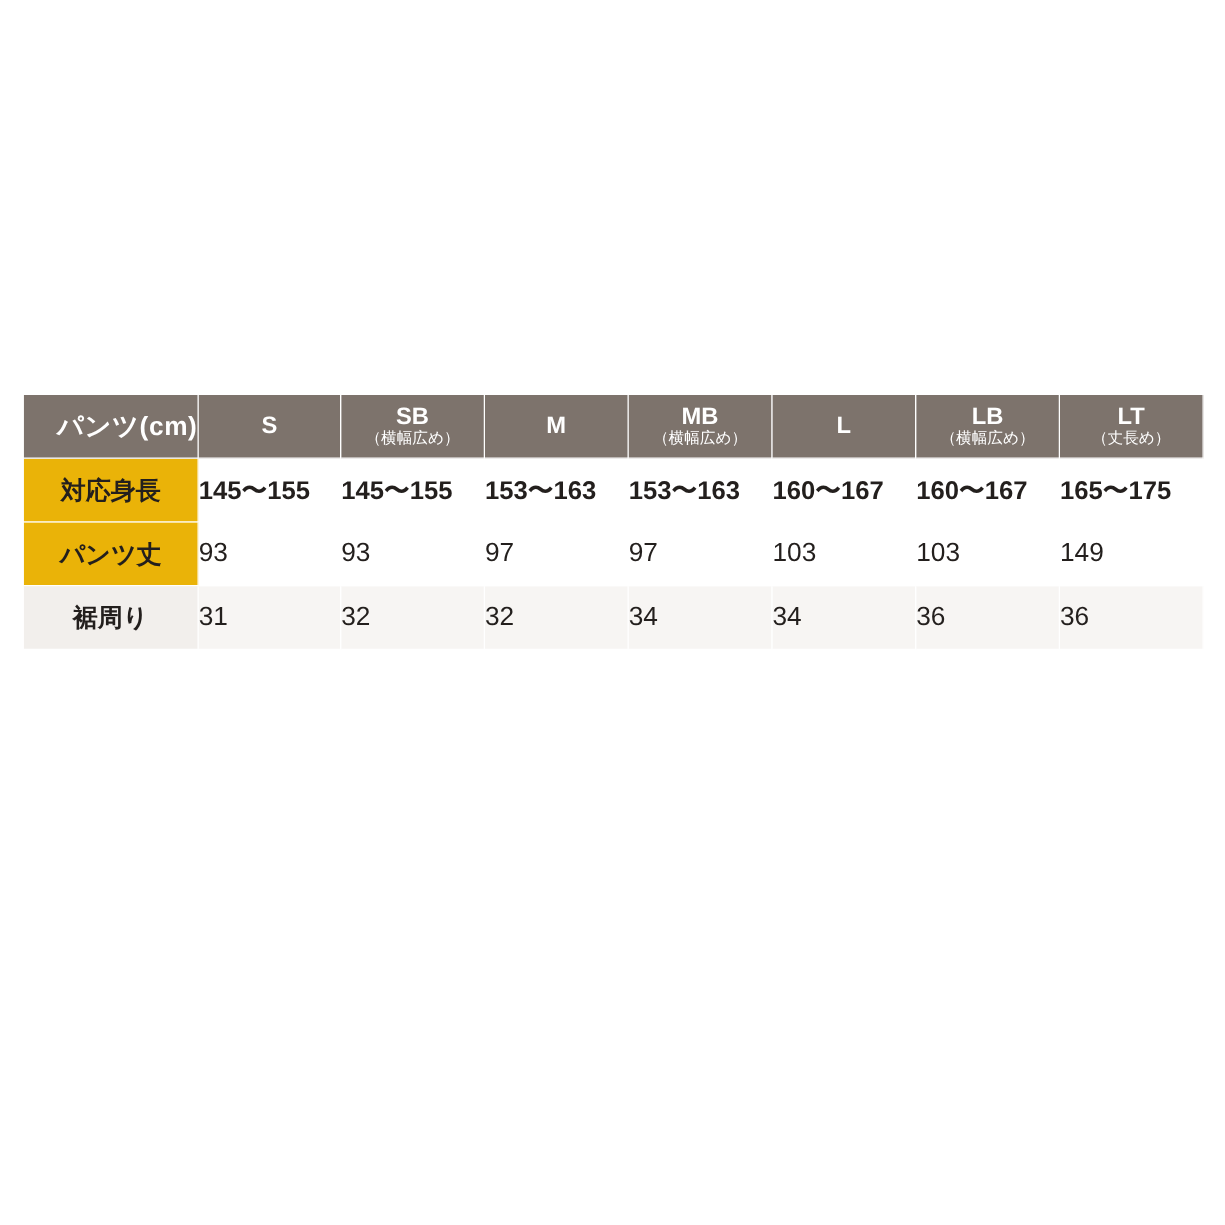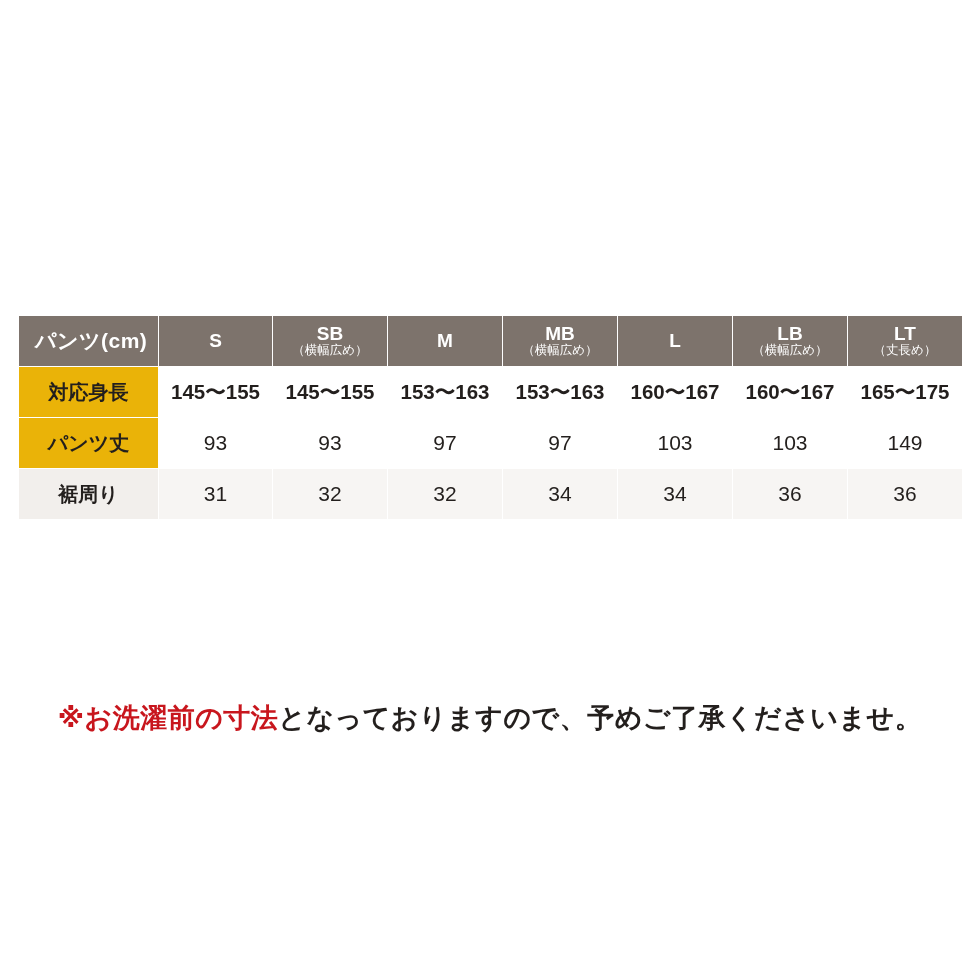--- a/index.html
+++ b/index.html
@@ -39,21 +39,21 @@
   
   tr.head-row th {
     background: #7d736c;
     color: #ffffff;
     height: 50px;
     vertical-align: middle;
     text-align: center;
     font-weight: bold;
   }
   tr.head-row th.corner {
-    text-align: left;
+    text-align: right;
     padding-left: 16px;
     font-size: 21px;
     letter-spacing: 0.5px;
   }
   .head-main {
     font-size: 19px;
     line-height: 1.05;
     display: block;
     font-weight: bold;
   }
@@ -70,21 +70,20 @@
     vertical-align: middle;
     height: 50px;
     font-size: 20px;
     color: #231f1d;
     font-weight: bold;
   }
   td.row-label.bold, th.row-label.bold {
     font-weight: bold;
   }
   td.val {
-    text-align: center;
     vertical-align: middle;
     height: 50px;
     font-size: 21px;
     color: #231f1d;
   }
   td.val.bold {
     font-weight: bold;
     font-size: 20.5px;
   }
   
@@ -187,17 +186,14 @@
           <td class="val cell-grey">32</td>
           <td class="val cell-grey">34</td>
           <td class="val cell-grey">34</td>
           <td class="val cell-grey">36</td>
           <td class="val cell-grey">36</td>
         </tr>
       </tbody>
     </table>
   </div>
 
-  <div class="note">
-    <span class="red">※</span><span class="red">お洗濯前の寸法</span><span>となっておりますので、予めご了承くださいませ。</span>
-  </div>
 
 </div>
 
 </body></html>

